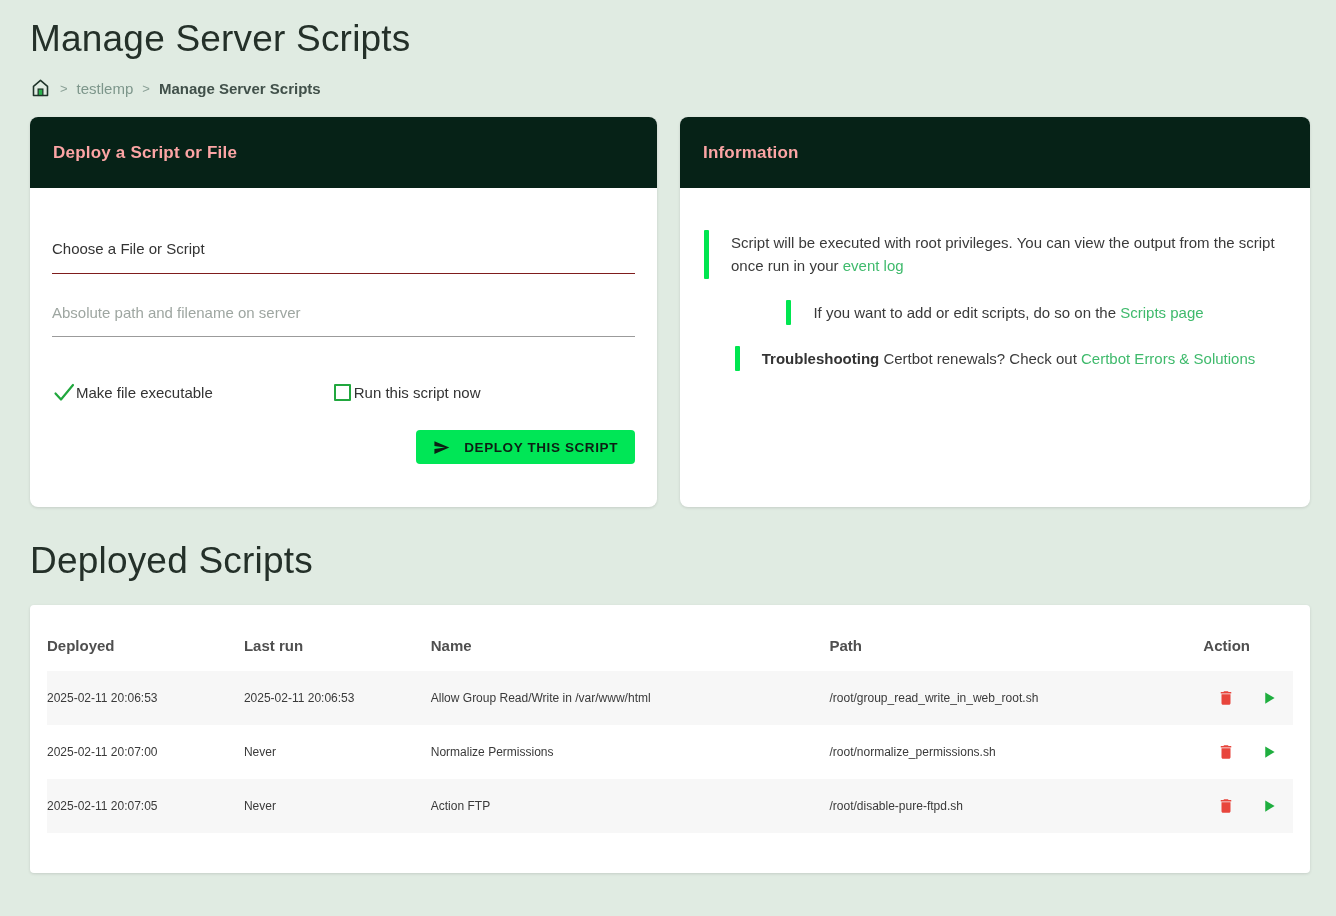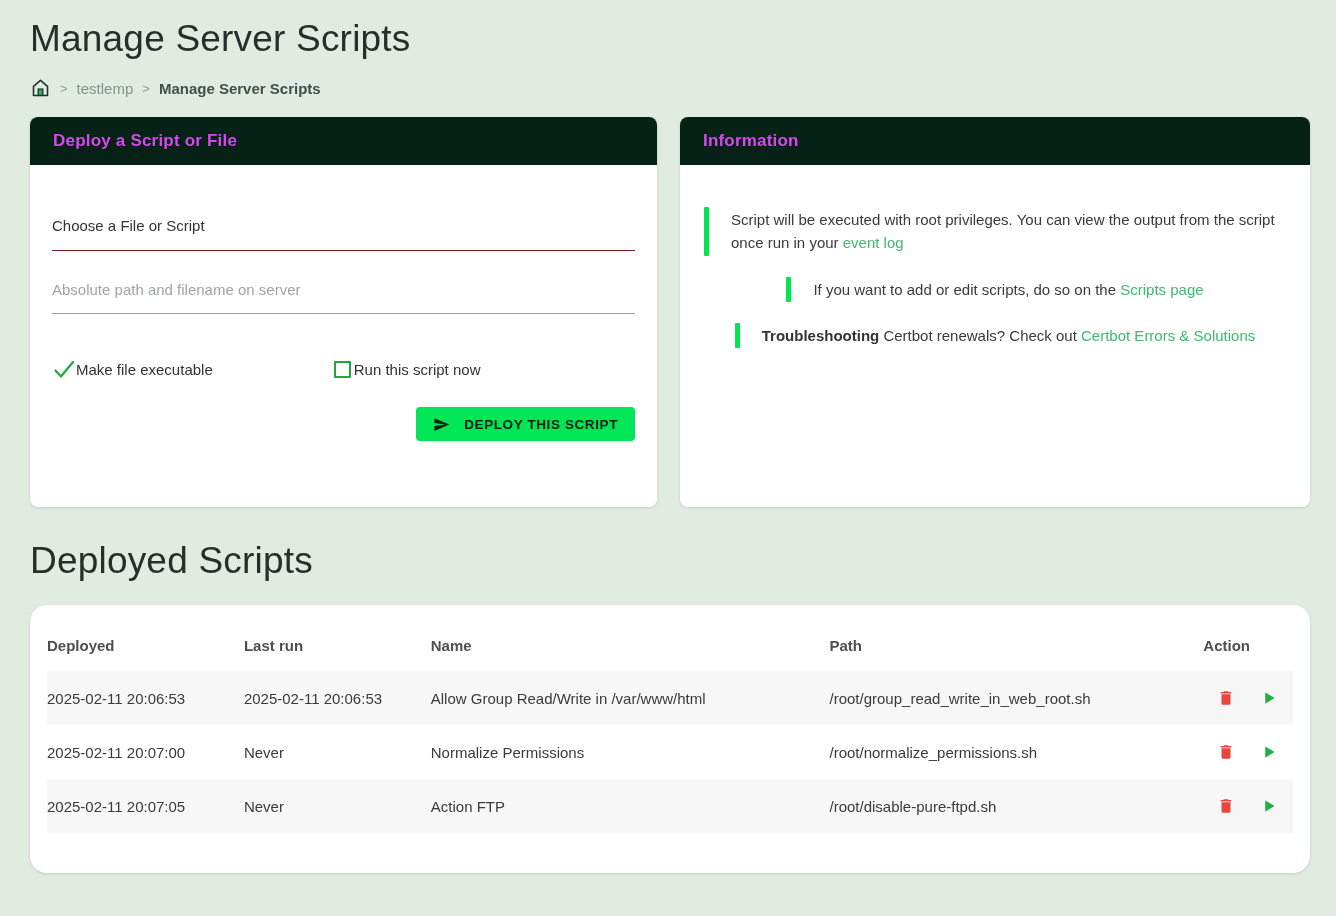--- a/index.html
+++ b/index.html
@@ -38,24 +38,24 @@
   .card {
     background: #ffffff;
     border-radius: 8px;
     box-shadow: 0 1px 3px rgba(0,0,0,0.12);
     overflow: hidden;
   }
   .card.deploy { width: 627px; height: 390px; }
   .card.info { flex: 1; height: 390px; }
   .card-header {
     background: #062217;
-    color: #d946ef;
+    color: #fca5a5;
     font-size: 17px;
     font-weight: 700;
-    height: 48px;
+    height: 71px;
     display: flex;
     align-items: center;
     padding: 0 23px;
     letter-spacing: 0.2px;
   }
 
   
   .deploy-body { padding: 0 22px; }
   .select-field {
     margin-top: 52px;
@@ -124,35 +124,35 @@
     font-size: 37px;
     font-weight: 400;
     color: #243029;
     letter-spacing: 0.2px;
     margin-top: 33px;
   }
 
   
   .table-card {
     background: #ffffff;
-    border-radius: 17px;
+    border-radius: 4px;
     box-shadow: 0 1px 3px rgba(0,0,0,0.12);
     margin-top: 23px;
     padding: 8px 17px 40px;
   }
   table.scripts { width: 100%; border-collapse: collapse; table-layout: fixed; }
   table.scripts th {
     text-align: left;
     font-size: 15px;
     font-weight: 700;
     color: #4f4f4f;
     padding: 24px 10px 17px 10px;
   }
   table.scripts td {
-    font-size: 15px;
+    font-size: 12px;
     color: #3a3a3a;
     padding: 18px 10px;
   }
   table.scripts th:first-child, table.scripts td:first-child { padding-left: 0; }
   table.scripts col.c1 { width: 15%; }
   table.scripts col.c2 { width: 15%; }
   table.scripts col.c3 { width: 32%; }
   table.scripts col.c4 { width: 30%; }
   table.scripts col.c5 { width: 8%; }
   table.scripts tbody tr:nth-child(odd) { background: #f7f7f7; }

